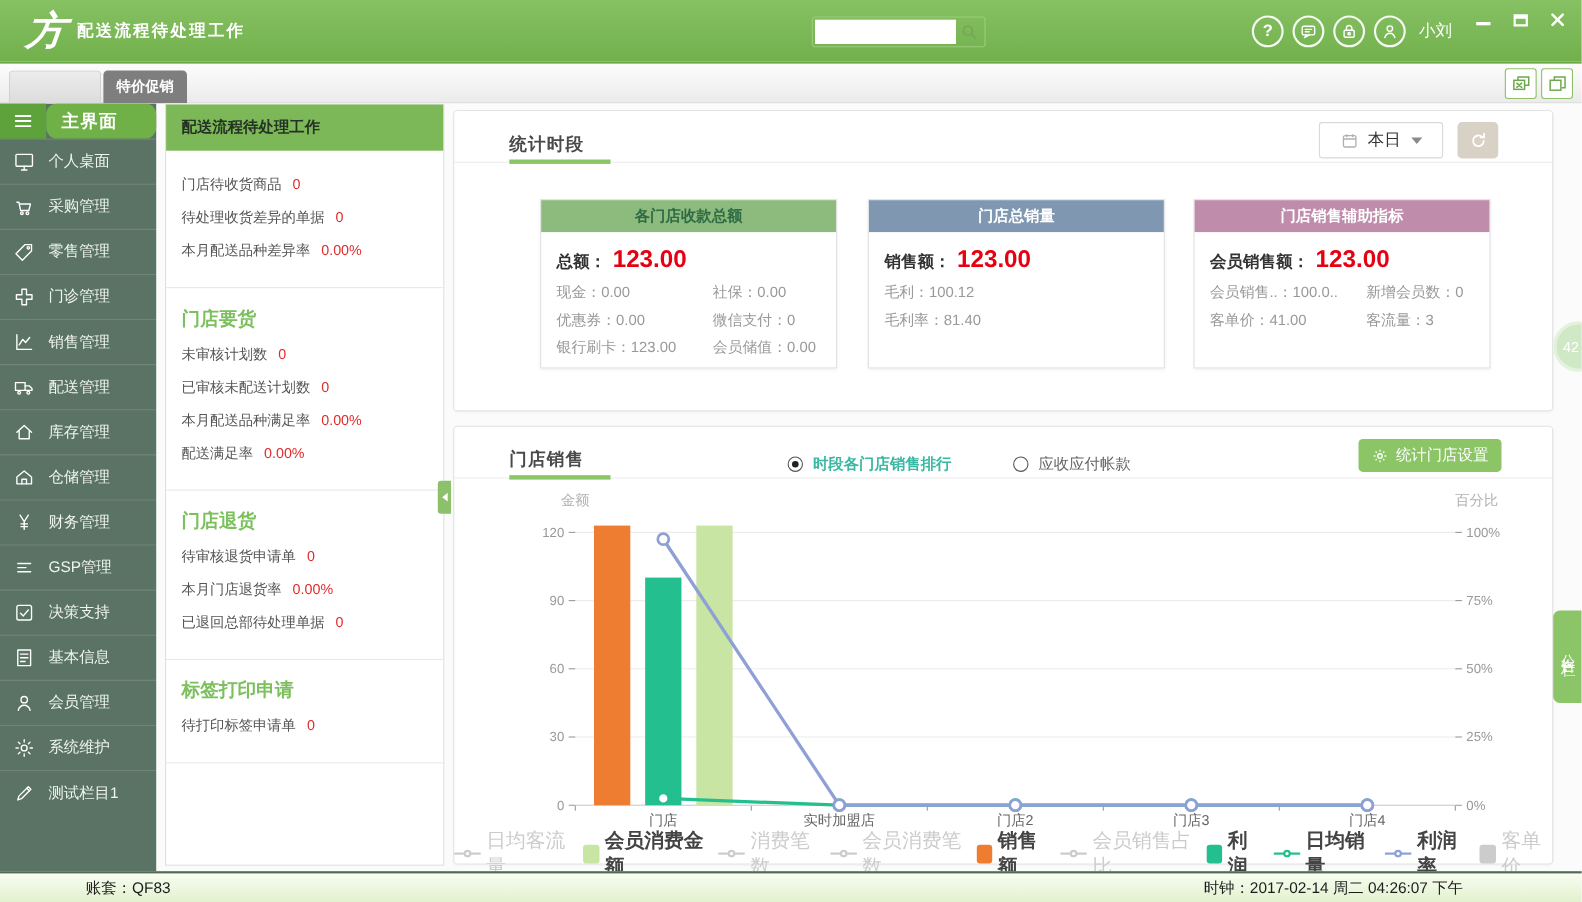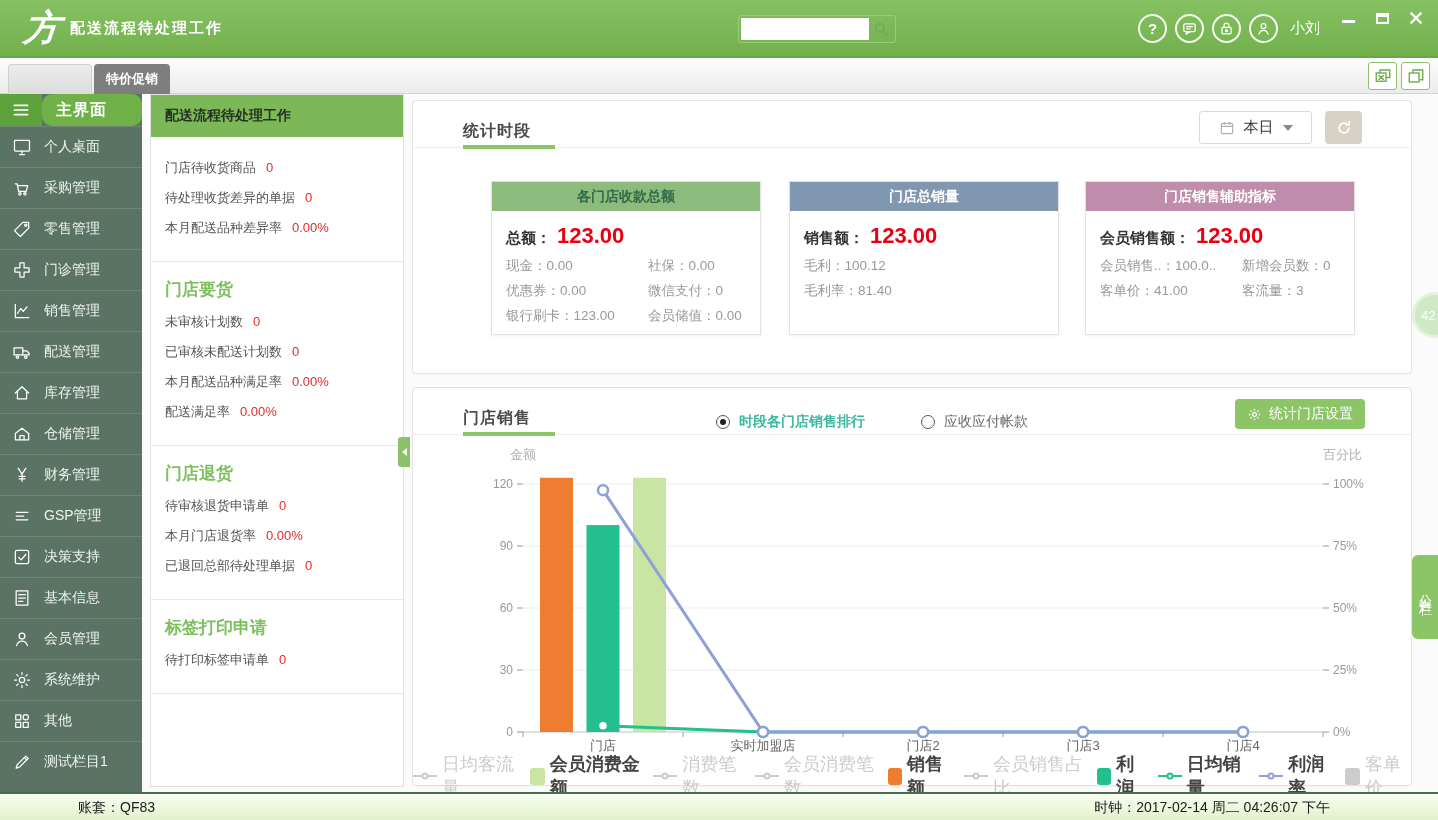--- a/index.html
+++ b/index.html
@@ -315,31 +315,20 @@
      <span class="side-label">会员管理</span>
    </div>
           <div class="side-item">
      <span class="side-icon">
               <svg viewBox="0 0 24 24" fill="none" stroke="currentColor" stroke-width="1.5" stroke-linecap="round" stroke-linejoin="round">
                 <circle cx="12" cy="12" r="3.2"></circle>
                 <path d="M12 3v2.5M12 18.5V21M3 12h2.5M18.5 12H21M5.6 5.6l1.8 1.8M16.6 16.6l1.8 1.8M18.4 5.6l-1.8 1.8M7.4 16.6l-1.8 1.8"></path>
               </svg>
             </span>
      <span class="side-label">系统维护</span>
-   </div>
-          <div class="side-item">
-     <span class="side-icon">
-              <svg viewBox="0 0 24 24" fill="none" stroke="currentColor" stroke-width="1.5" stroke-linecap="round" stroke-linejoin="round">
-                <rect x="4.5" y="4.5" width="6" height="6"></rect>
-                <circle cx="16.5" cy="7.5" r="3.2"></circle>
-                <rect x="4.5" y="13.5" width="6" height="6"></rect>
-                <rect x="13.5" y="13.5" width="6" height="6"></rect>
-              </svg>
-            </span>
-     <span class="side-label">其他</span>
    </div>
           <div class="side-item">
      <span class="side-icon">
               <svg viewBox="0 0 24 24" fill="none" stroke="currentColor" stroke-width="1.5" stroke-linecap="round" stroke-linejoin="round">
                 <path d="M5 19.5l1.2-4.2L16.5 5l2.8 2.8L9 18.1 5 19.5z"></path>
                 <path d="M14.8 6.7l2.8 2.8"></path>
               </svg>
             </span>
      <span class="side-label">测试栏目1</span>
    </div>

